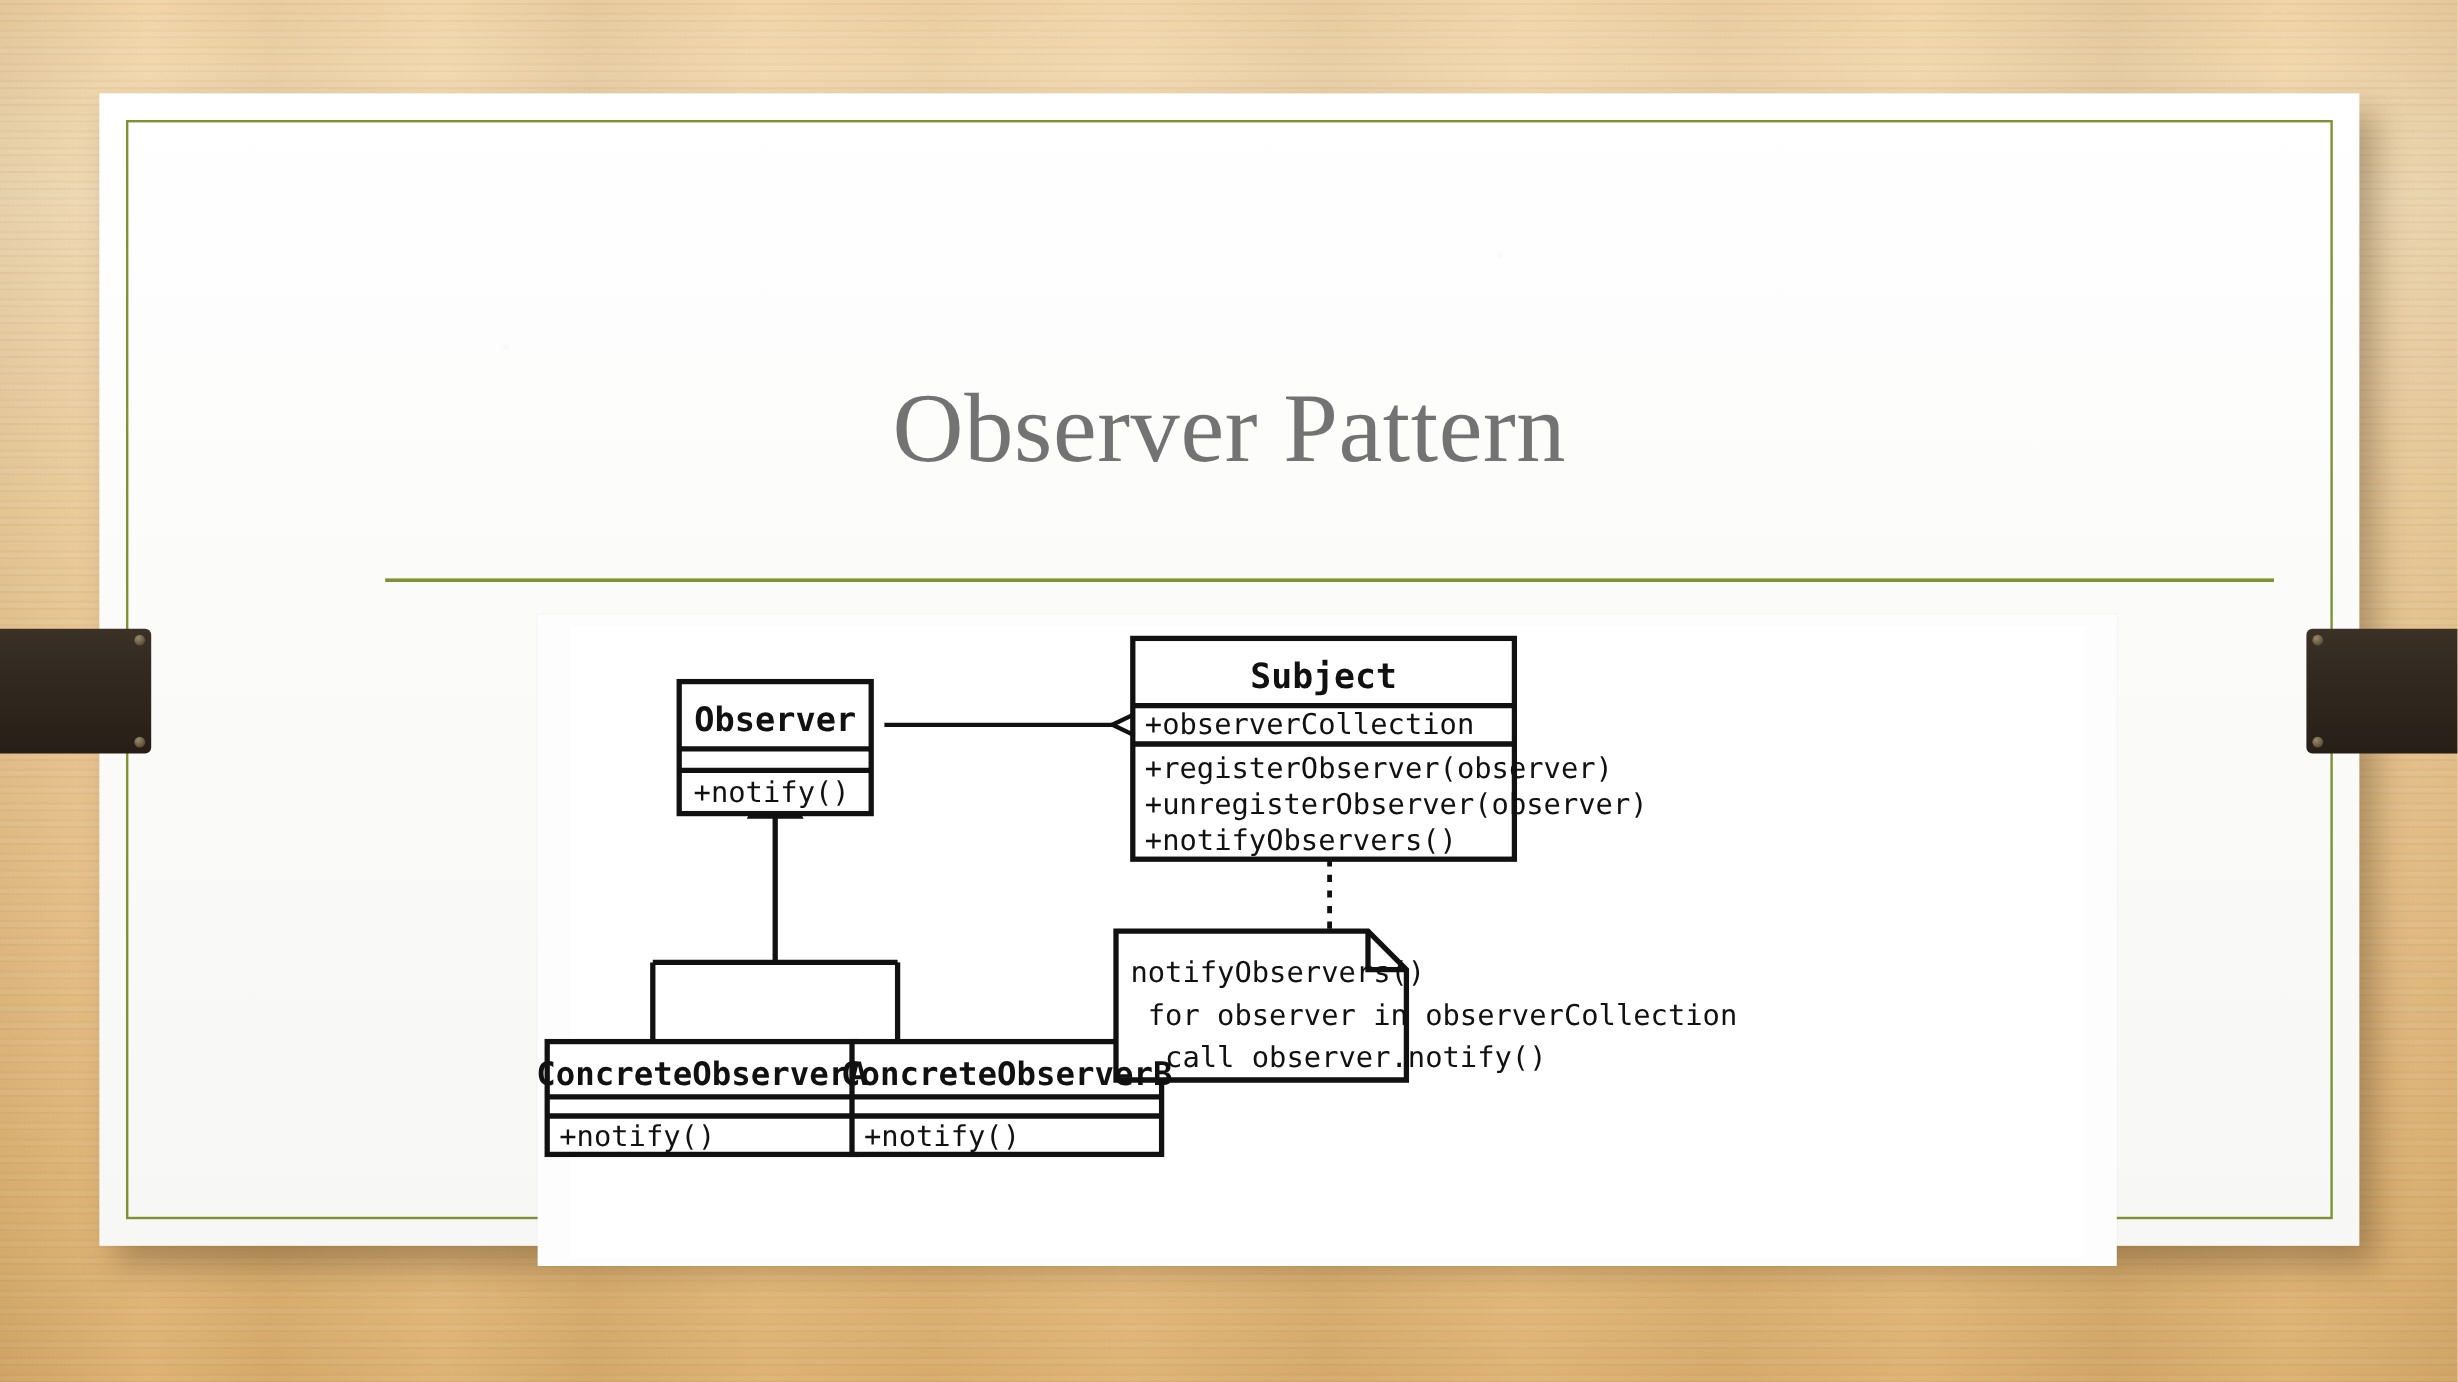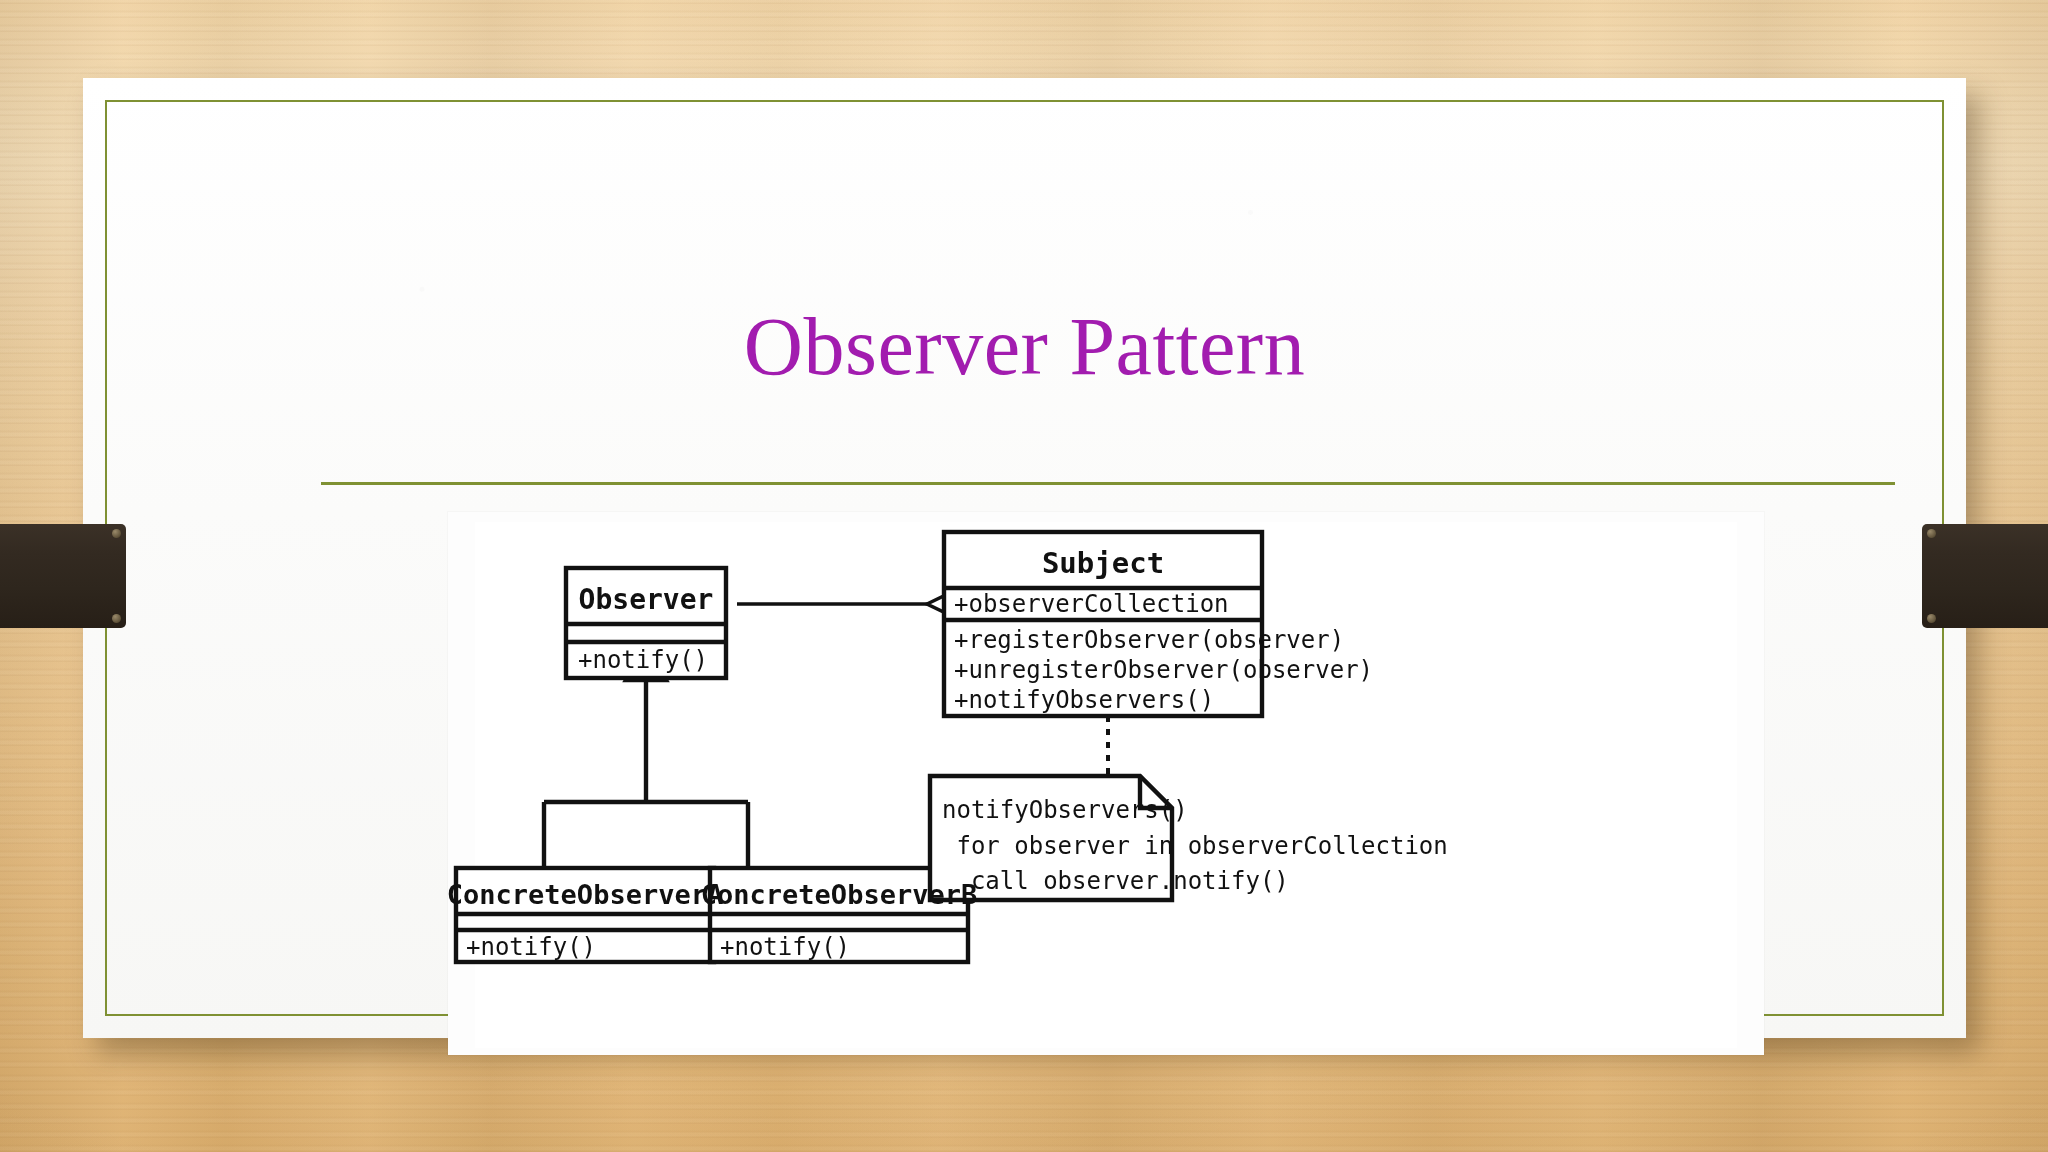--- a/index.html
+++ b/index.html
@@ -62,23 +62,23 @@
   }
   #strap-left{left:0;width:126px;border-radius:0 5px 5px 0;}
   #strap-left::before{right:5px;top:5px;}
   #strap-left::after{right:5px;bottom:5px;}
   #strap-right{right:0;width:126px;border-radius:5px 0 0 5px;}
   #strap-right::before{left:5px;top:5px;}
   #strap-right::after{left:5px;bottom:5px;}
 
   
   #title{
-    position:absolute;left:0;right:0;top:222px;text-align:center;
+    position:absolute;left:0;right:0;top:232px;text-align:center;
     font-family:"Liberation Serif",serif;
-    font-size:82px;font-weight:400;color:#a21caf;letter-spacing:.5px;
+    font-size:82px;font-weight:400;color:#737373;letter-spacing:.5px;
     white-space:nowrap;
   }
   #title-rule{
     position:absolute;left:238px;width:1574px;top:404px;height:3px;
     background:#7f9133;
   }
 
   
   #diagram-panel{
     position:absolute;left:365px;top:434px;width:1316px;height:543px;

